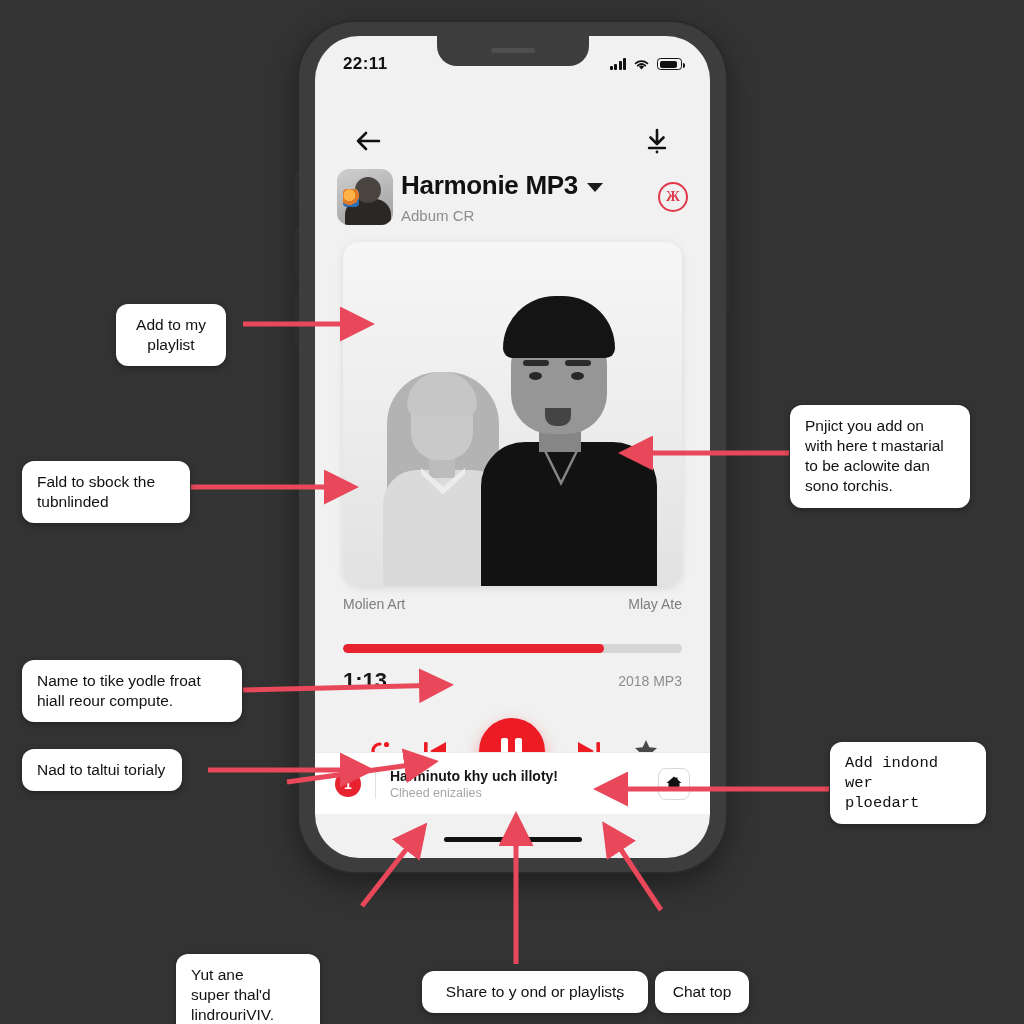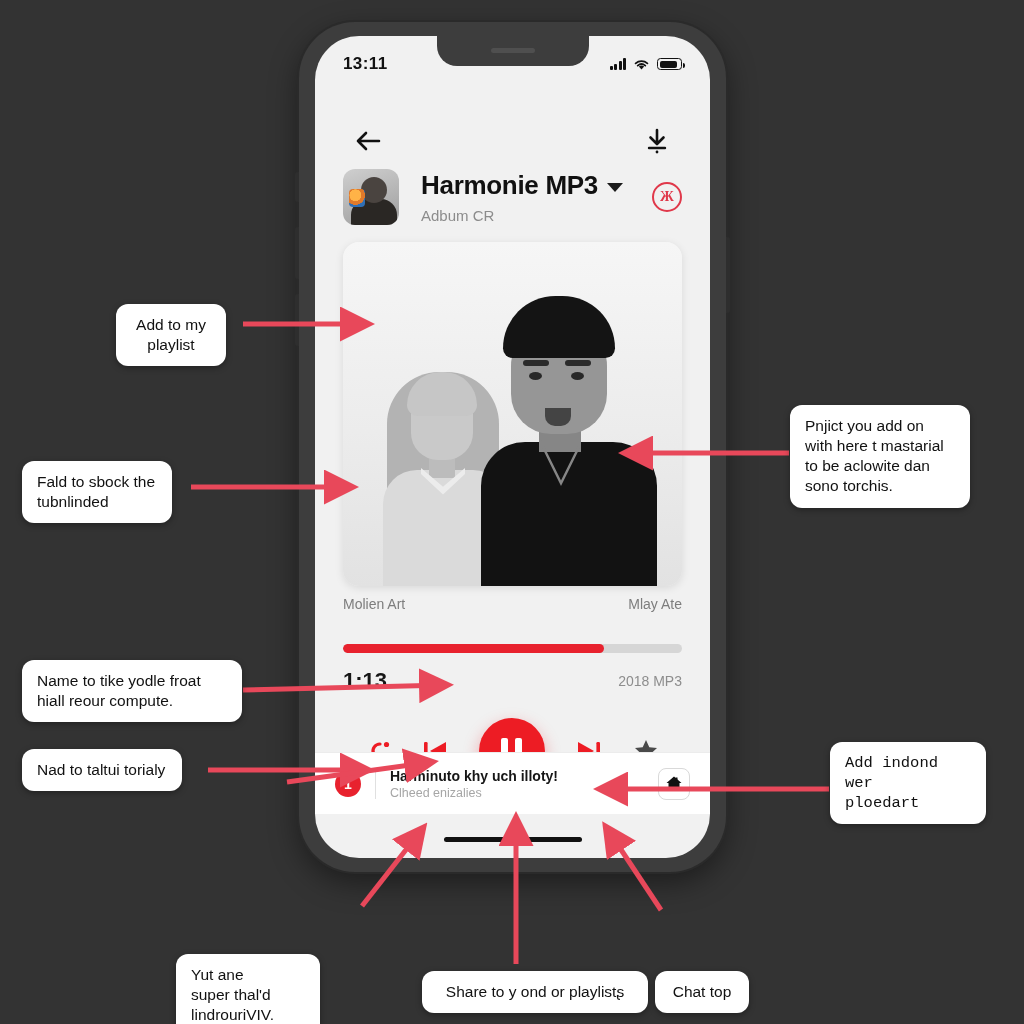--- a/index.html
+++ b/index.html
@@ -65,21 +65,21 @@
   .nav-row {
     position: absolute; top: 88px; left: 0; right: 0;
     display: flex; align-items: center; justify-content: space-between;
     padding: 0 36px;
   }
   .icon-btn { width: 34px; height: 34px; display:flex; align-items:center; justify-content:center; cursor:pointer;}
 
   
   .header-row {
     position: absolute; top: 133px; left: 0; right: 0;
-    display: flex; align-items: center; padding: 0 28px; gap: 22px;
+    display: flex; align-items: center; padding: 0 22px; gap: 8px;
   }
   .avatar {
     width: 56px; height: 56px; border-radius: 12px; flex: 0 0 auto;
     background: linear-gradient(160deg,#cfcfcf,#9d9d9d);
     position: relative; overflow: hidden;
   }
   .avatar .face {
     position: absolute; left: 18px; top: 8px; width: 26px; height: 26px;
     border-radius: 50%; background: #4a4440;
   }
@@ -210,21 +210,21 @@
     <div class="side-btn b3"></div>
     <div class="side-btn r1"></div>
 
     <div class="phone-screen">
 
       <div class="notch">
         <div class="speaker"></div>
       </div>
 
       <div class="status-bar">
-        <div class="status-time">13:11</div>
+        <div class="status-time">22:11</div>
         <div class="status-icons">
           <div class="bars">
               <i></i>
               <i></i>
               <i></i>
               <i></i>
             </div>
           <svg width="17" height="13" viewBox="0 0 17 13">
             <path d="M8.5 11.6 L5.9 8.6 a4 4 0 0 1 5.2 0 Z" fill="#111"></path>
             <path d="M2.6 5.4 a9 9 0 0 1 11.8 0" stroke="#111" stroke-width="1.8" fill="none" stroke-linecap="round"></path>
@@ -369,21 +369,21 @@
       <line x1="829" y1="789" x2="600" y2="789"></line>
       <line x1="362" y1="906" x2="423" y2="828"></line>
       <line x1="516" y1="964" x2="516" y2="818"></line>
       <line x1="661" y1="910" x2="606" y2="827"></line>
     </g>
   </svg>
 
   <div class="callout" style="left:116px; top:304px; width:110px; text-align:center;">Add to my
 playlist</div>
 
-  <div class="callout" style="left:22px; top:461px; width:150px;">Fald to sbock the
+  <div class="callout" style="left:22px; top:461px; width:168px;">Fald to sbock the
 tubnlinded</div>
 
   <div class="callout" style="left:22px; top:660px; width:220px;">Name to tike yodle froat
 hiall reour compute.</div>
 
   <div class="callout" style="left:22px; top:749px; width:160px;">Nad to taltui torialy</div>
 
   <div class="callout" style="left:790px; top:405px; width:180px;">Pnjict you add on
 with here t mastarial
 to be aclowite dan

